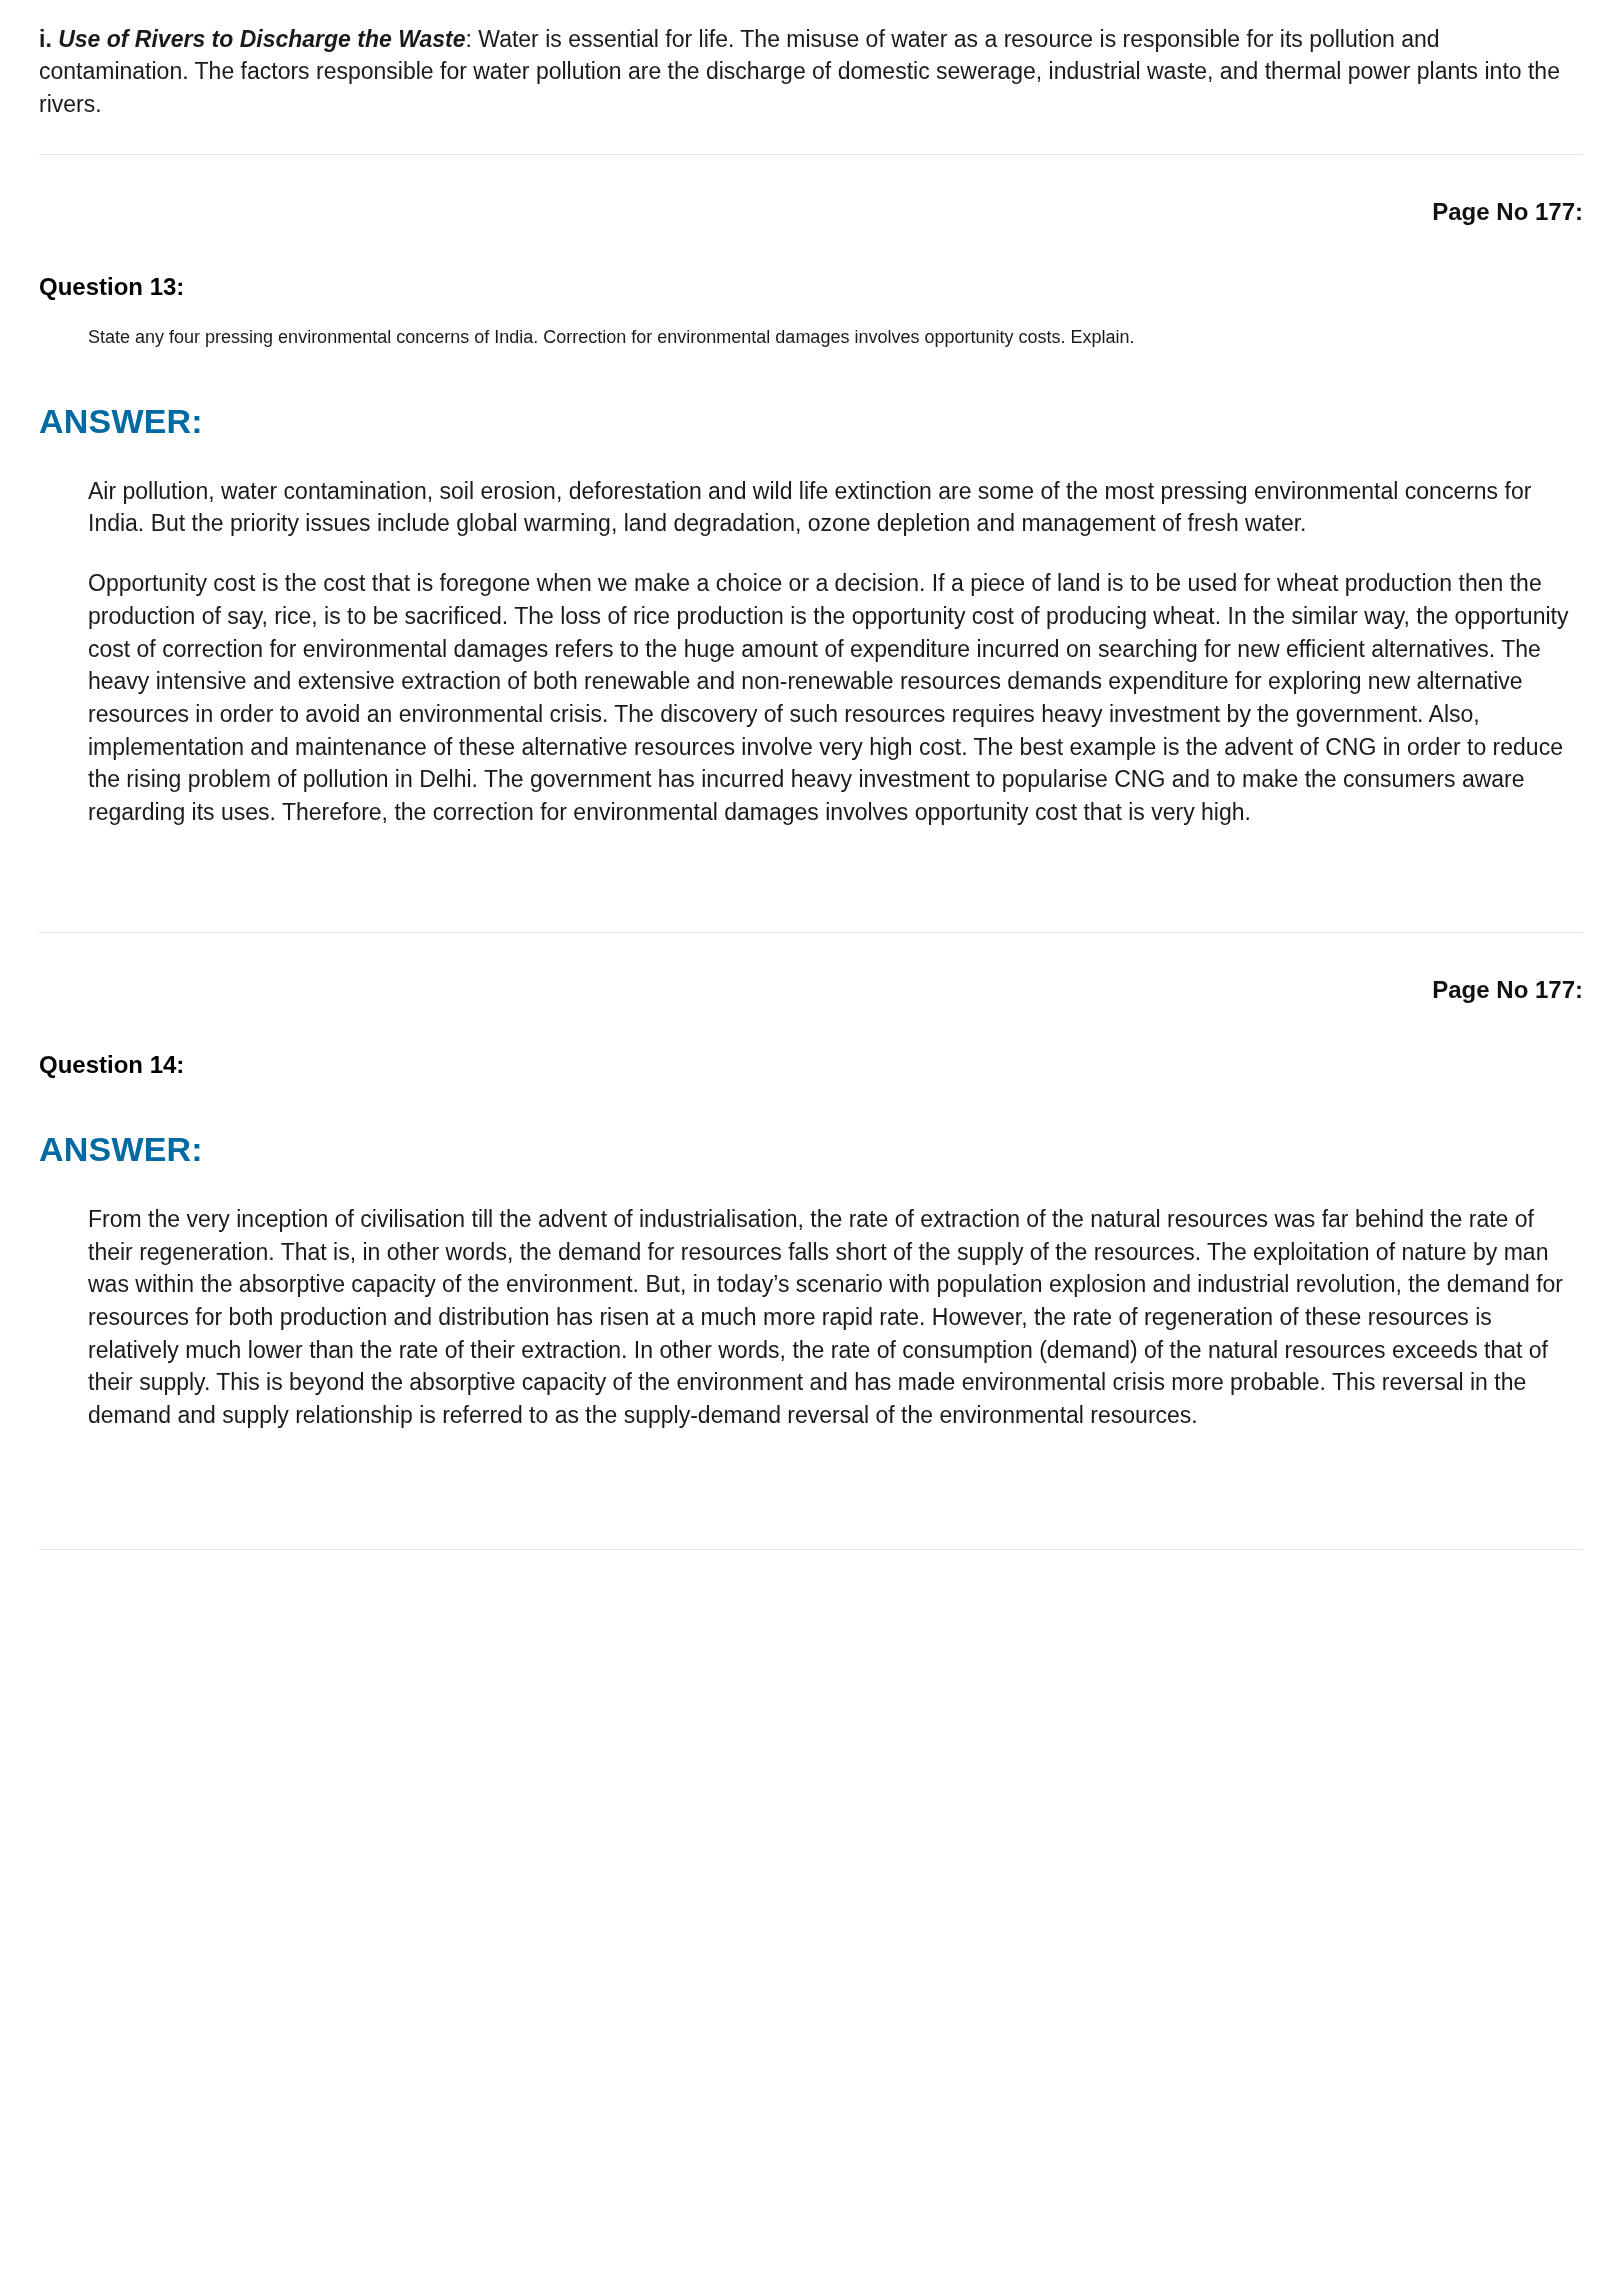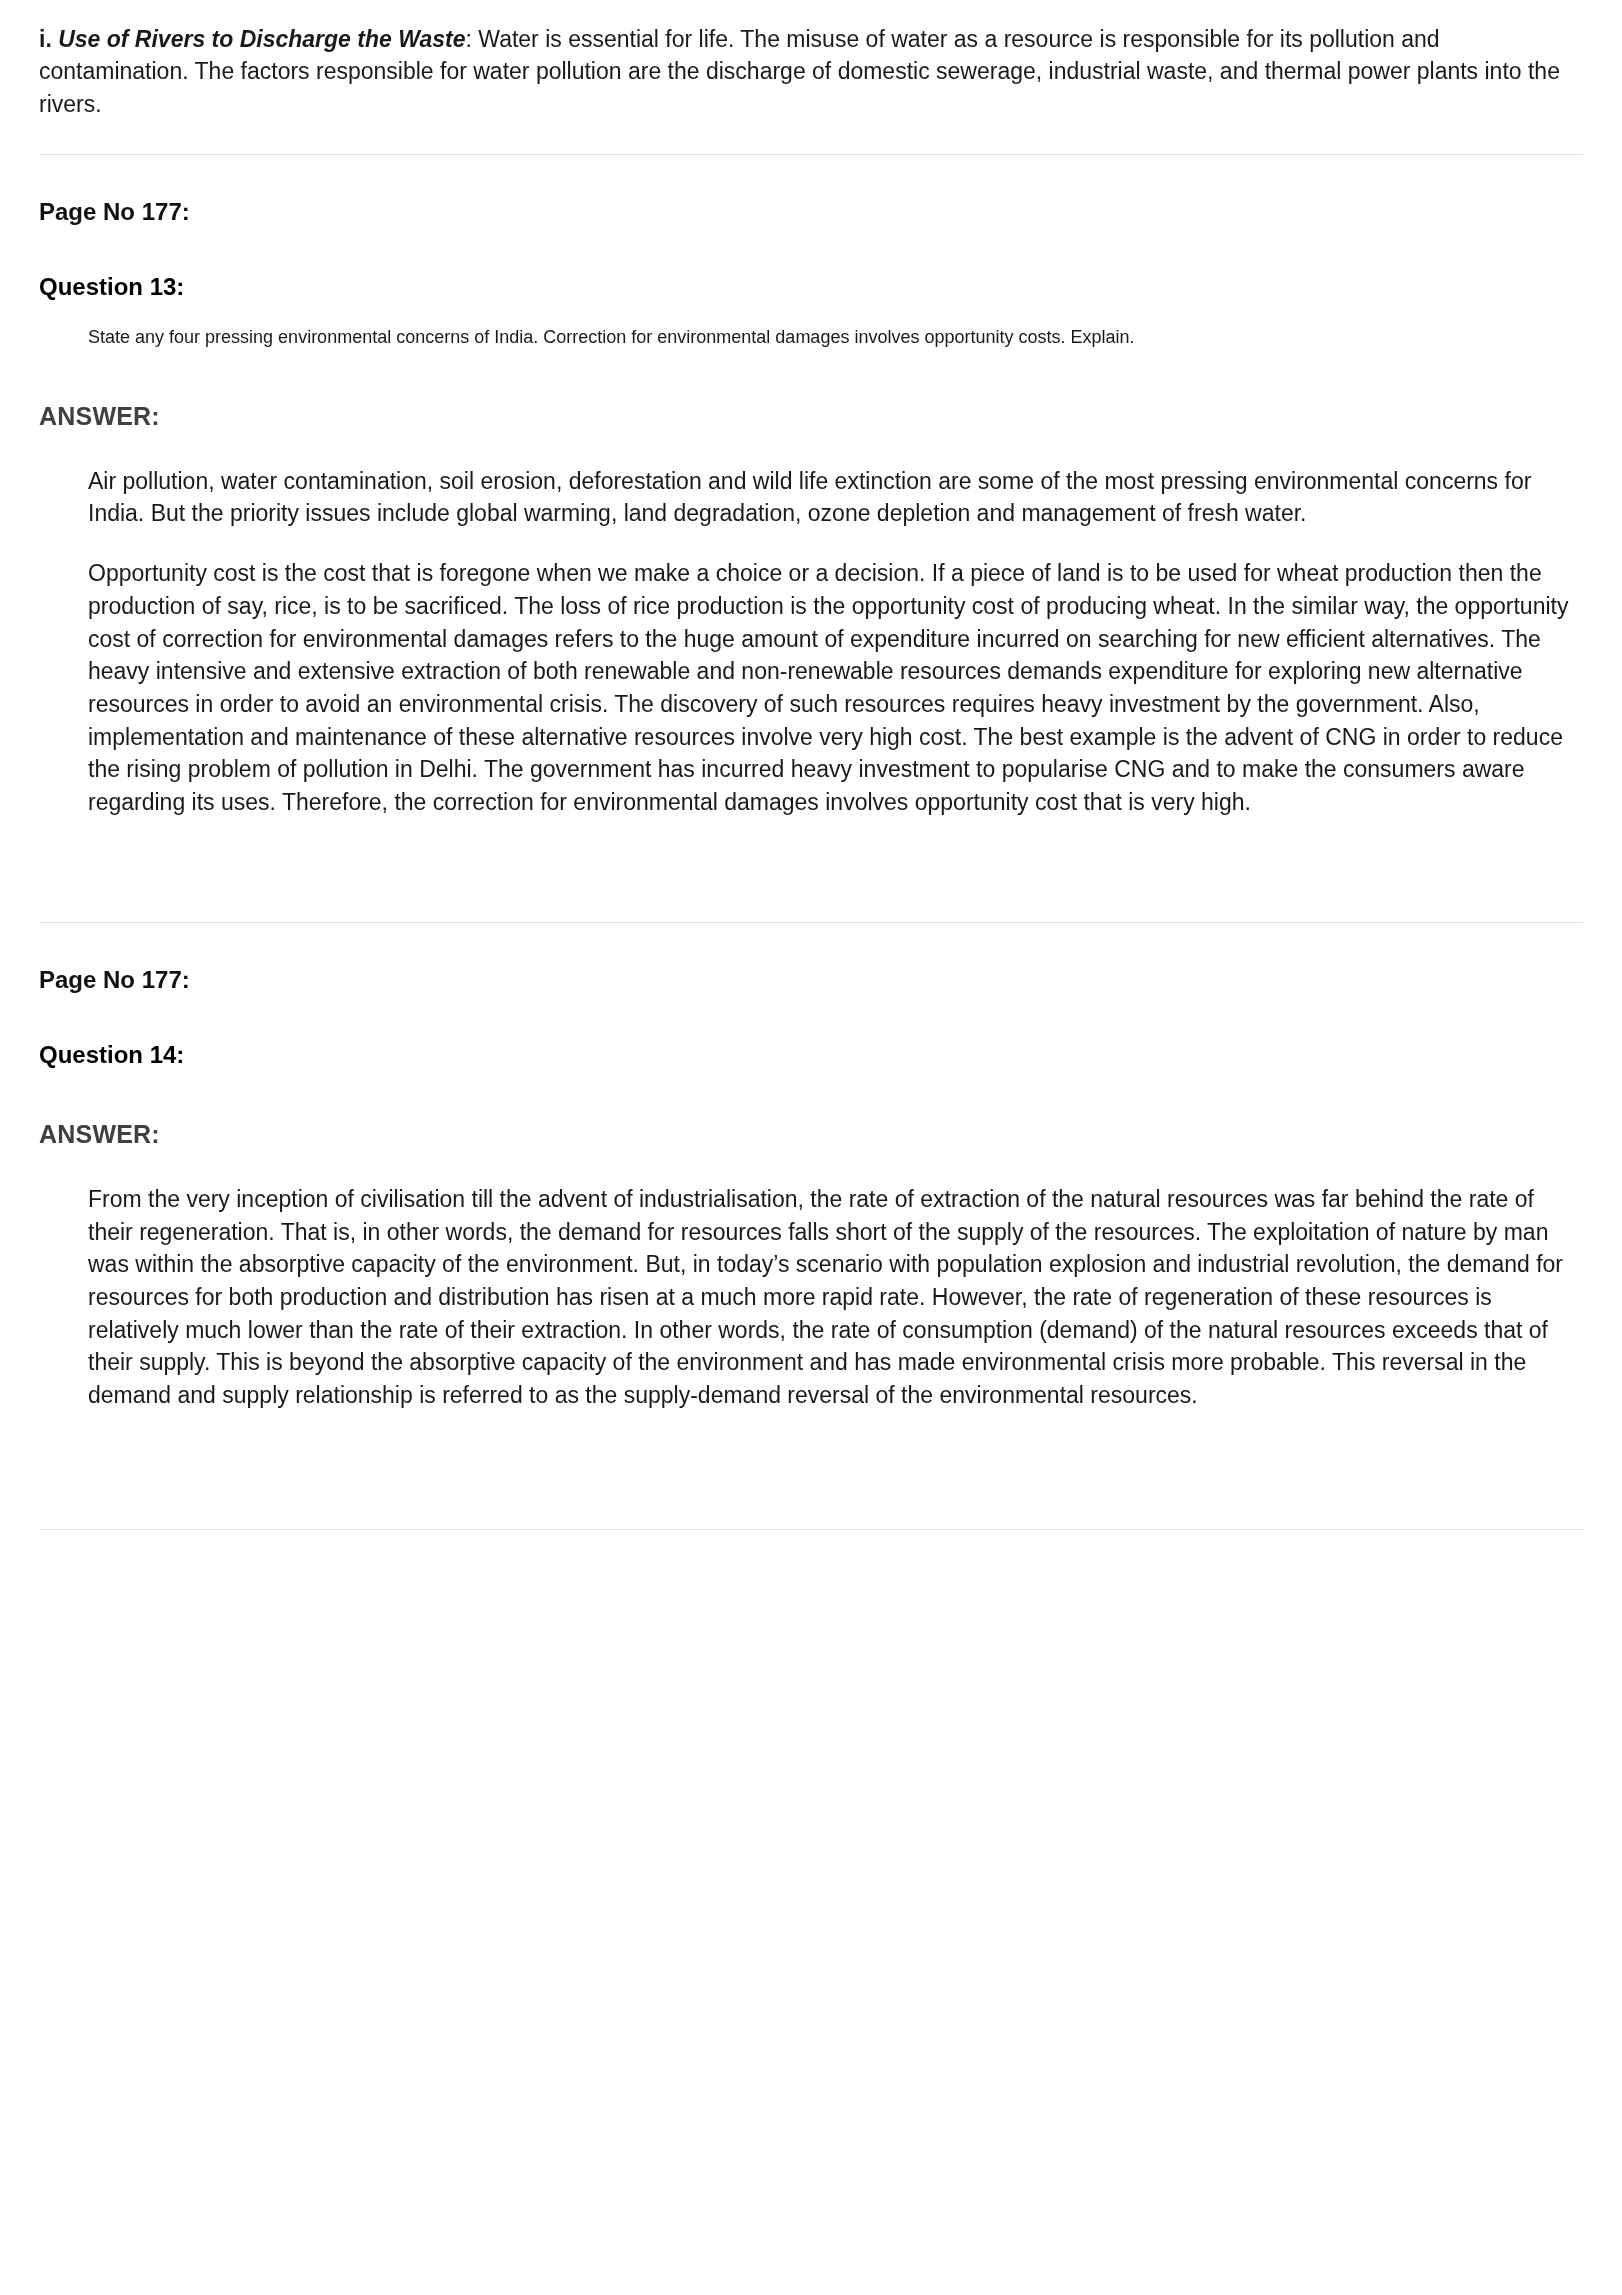--- a/index.html
+++ b/index.html
@@ -42,43 +42,43 @@
   .lead em {
     font-style: italic;
     font-weight: bold;
   }
   .divider {
     border: 0;
     border-top: 1.3px solid #e3e3e3;
     margin: 34px 0 0 0;
   }
   .page-label {
-    text-align: left;
+    text-align: right;
     font-weight: bold;
     font-size: 24px;
     margin: 43px 0 0 0;
     color: #111;
   }
   .question-label {
     font-weight: bold;
     font-size: 24px;
     margin: 47px 0 0 0;
     color: #000000;
   }
   .question-body {
     padding-left: 49px;
     max-width: 1498px;
     font-size: 18px;
     line-height: 1.42;
     margin-top: 23.6px;
   }
   .answer-label {
-    color: #404040;
+    color: #0369a1;
     font-weight: bold;
-    font-size: 25px;
+    font-size: 34px;
     letter-spacing: 0.2px;
     margin: 51px 0 0 0;
   }
   .answer-body {
     margin-top: 34px;
   }
   .section {
     padding-bottom: 17px;
   }
   .spacer-sm { height: 25px; }

